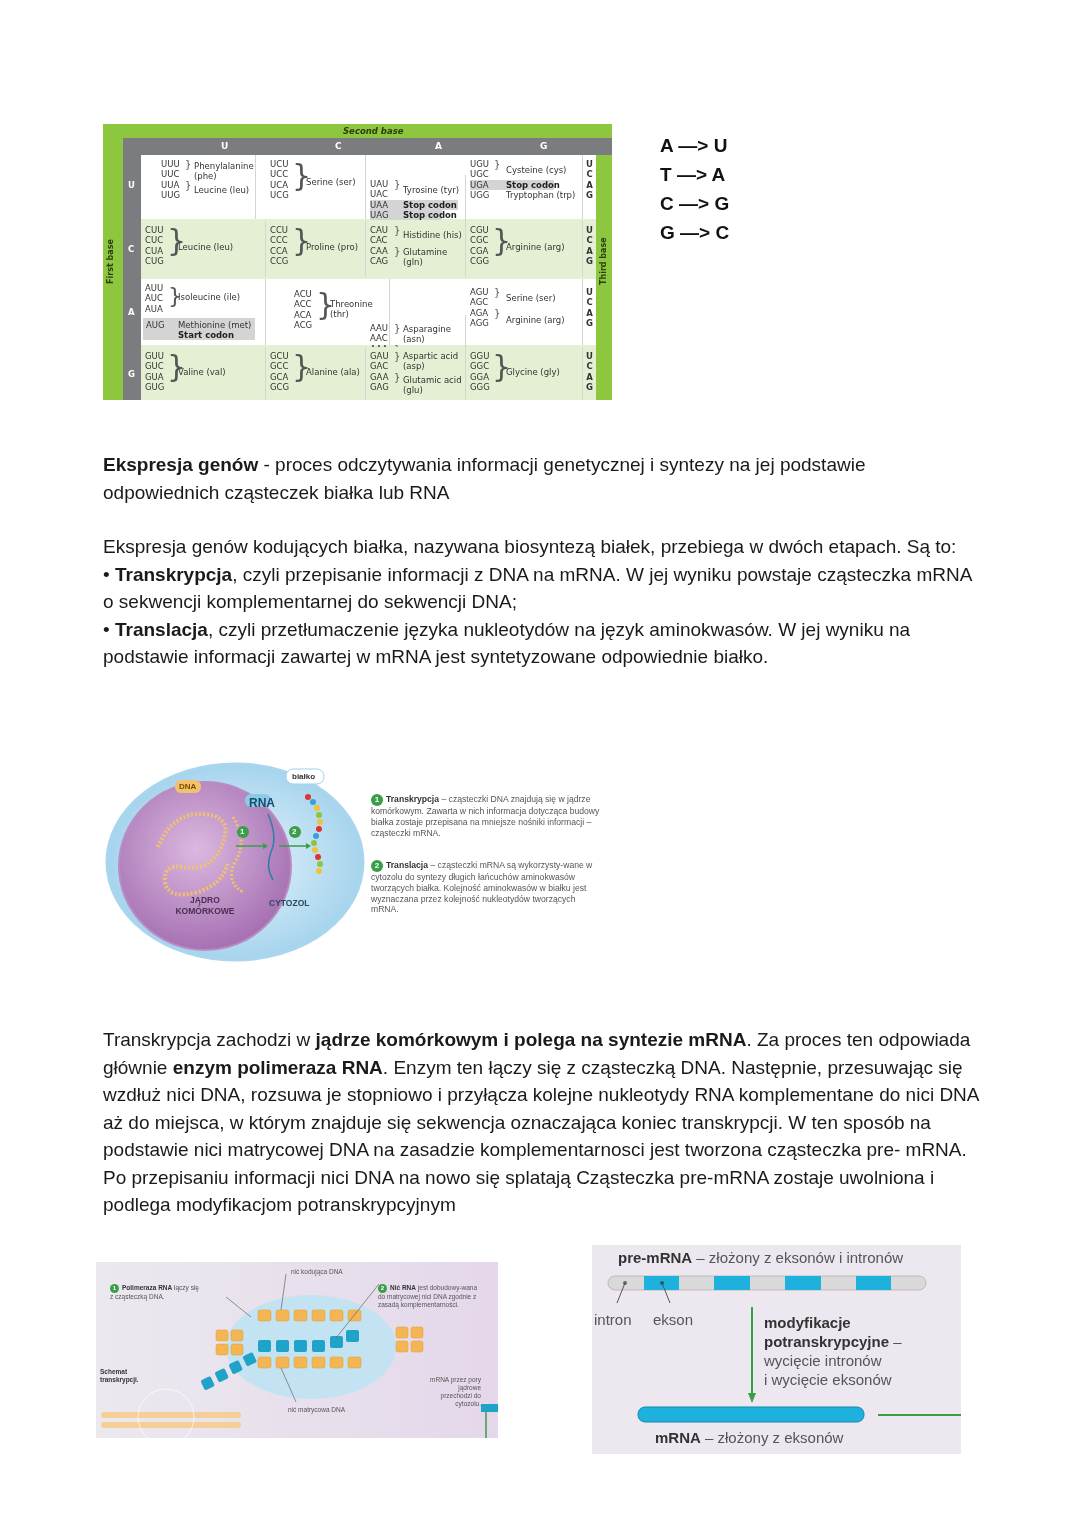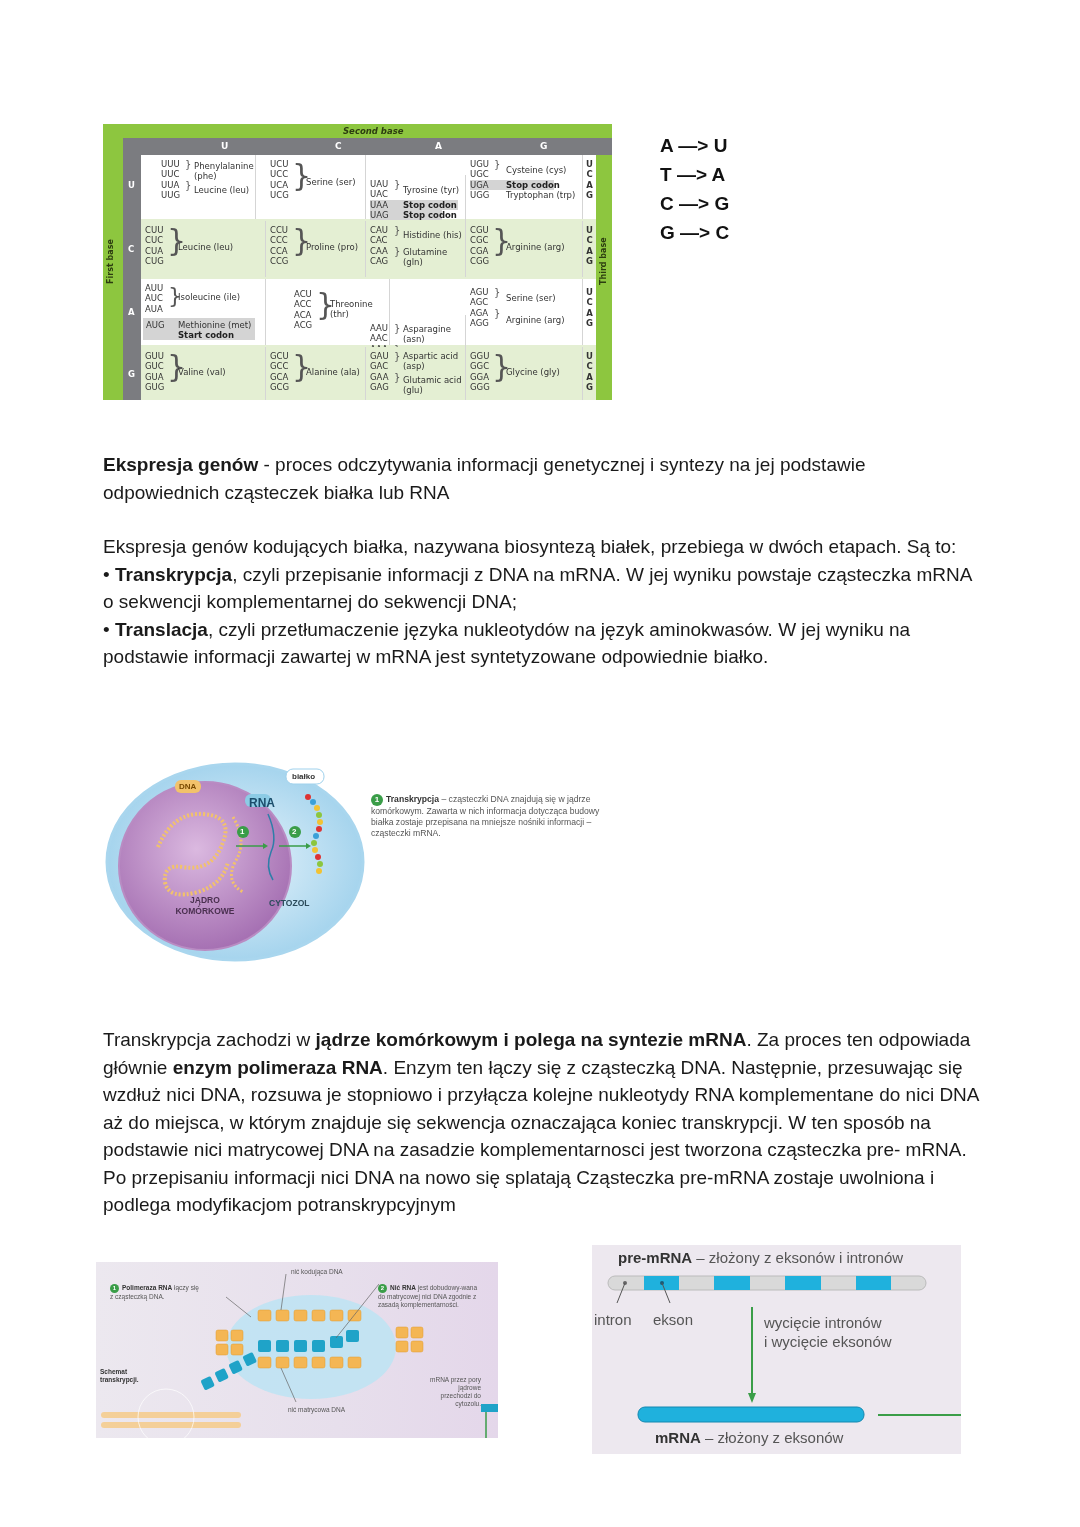--- a/index.html
+++ b/index.html
@@ -360,20 +360,23 @@
   <span style="position:absolute;left:76px;top:30px;font-size:8px;font-weight:bold;color:#7a4a00">DNA</span>
   <span style="position:absolute;left:146px;top:44px;font-size:12px;font-weight:bold;color:#1a4d6b">RNA</span>
   <span style="position:absolute;left:189px;top:20px;font-size:8px;font-weight:bold;color:#333">białko</span>
   <span style="position:absolute;left:137px;top:75px;font-size:8px;font-weight:bold;color:#fff">1</span>
   <span style="position:absolute;left:189px;top:75px;font-size:8px;font-weight:bold;color:#fff">2</span>
   <span style="position:absolute;left:72px;top:143px;width:60px;text-align:center;font-size:8.5px;font-weight:bold;color:#4a3050;line-height:11px">JĄDRO KOMÓRKOWE</span>
   <span style="position:absolute;left:166px;top:146px;font-size:8.5px;font-weight:bold;color:#2a4a5a">CYTOZOL</span>
 
   <div class="caption" style="top:42px;">
     <span class="num-badge">1</span><b>Transkrypcja</b><span> – cząsteczki DNA znajdują się w jądrze komórkowym. Zawarta w nich informacja dotycząca budowy białka zostaje przepisana na mniejsze nośniki informacji – cząsteczki mRNA.</span>
+  </div>
+  <div class="caption" style="top:108px;">
+    <span class="num-badge">2</span><b>Translacja</b><span> – cząsteczki mRNA są wykorzysty-wane w cytozolu do syntezy długich łańcuchów aminokwasów tworzących białka. Kolejność aminokwasów w białku jest wyznaczana przez kolejność nukleotydów tworzących mRNA.</span>
   </div>
 </div>
 
 <p class="para" style="top:1026px;width:880px;">
   <span>Transkrypcja zachodzi w </span><b>jądrze komórkowym i polega na syntezie mRNA</b><span>. Za proces ten odpowiada głównie </span><b>enzym polimeraza RNA</b><span>. Enzym ten łączy się z cząsteczką DNA. Następnie, przesuwając się wzdłuż nici DNA, rozsuwa je stopniowo i przyłącza kolejne nukleotydy RNA komplementane do nici DNA aż do miejsca, w którym znajduje się sekwencja oznaczająca koniec transkrypcji. W ten sposób na podstawie nici matrycowej DNA na zasadzie komplementarnosci jest tworzona cząsteczka pre- mRNA. Po przepisaniu informacji nici DNA na nowo się splatają Cząsteczka pre-mRNA zostaje uwolniona i podlega modyfikacjom potranskrypcyjnym</span>
 </p>
 
 <div class="fig-trans">
   <svg width="402" height="176" viewBox="0 0 402 176" style="position:absolute;left:0;top:0">
     <ellipse cx="215" cy="85" rx="85" ry="52" fill="#bfe3f3" opacity="0.9"></ellipse>
@@ -446,17 +449,18 @@
     <line x1="33" y1="38" x2="25" y2="58" stroke="#555" stroke-width="1"></line>
     <line x1="70" y1="38" x2="78" y2="58" stroke="#555" stroke-width="1"></line>
     <line x1="160" y1="62" x2="160" y2="150" stroke="#3a9d48" stroke-width="2"></line>
     <polygon points="156,148 160,158 164,148" fill="#3a9d48"></polygon>
     <rect x="46" y="162" width="226" height="15" rx="7" fill="#1fb1dd" stroke="#1588b0"></rect>
     <line x1="286" y1="170" x2="369" y2="170" stroke="#3a9d48" stroke-width="2"></line>
   </svg>
   <span class="t" style="left:2px;top:66px;font-size:15px">intron</span>
   <span class="t" style="left:61px;top:66px;font-size:15px">ekson</span>
   <div class="t" style="left:172px;top:68px;font-size:15px;line-height:19px">
+    <div><b>modyfikacje potranskrypcyjne</b><span> –</span></div>
     <div>wycięcie intronów</div>
     <div>i wycięcie eksonów</div>
   </div>
   <span class="t" style="left:63px;top:184px;font-size:15px"><b>mRNA</b><span> – złożony z eksonów</span></span>
 </div>
 
 </body></html>

